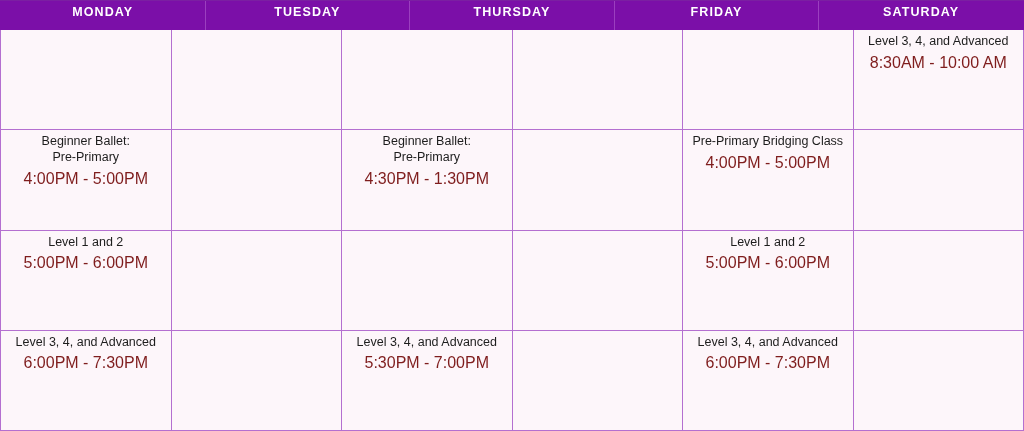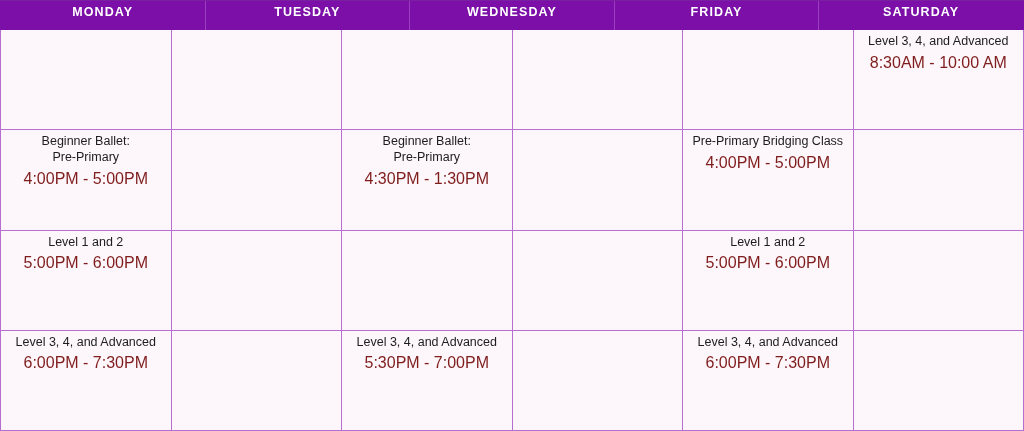--- a/index.html
+++ b/index.html
@@ -107,21 +107,21 @@
   <div class="calendar">
 
     <div class="row head">
       <div class="cell">
           <span>MONDAY</span>
         </div>
       <div class="cell">
           <span>TUESDAY</span>
         </div>
       <div class="cell">
-          <span>WEDNESDAY</span>
+          <span>THURSDAY</span>
         </div>
       <div class="cell">
           <span>FRIDAY</span>
         </div>
       <div class="cell">
           <span>SATURDAY</span>
         </div>
     </div>
 
     <div class="row body">

